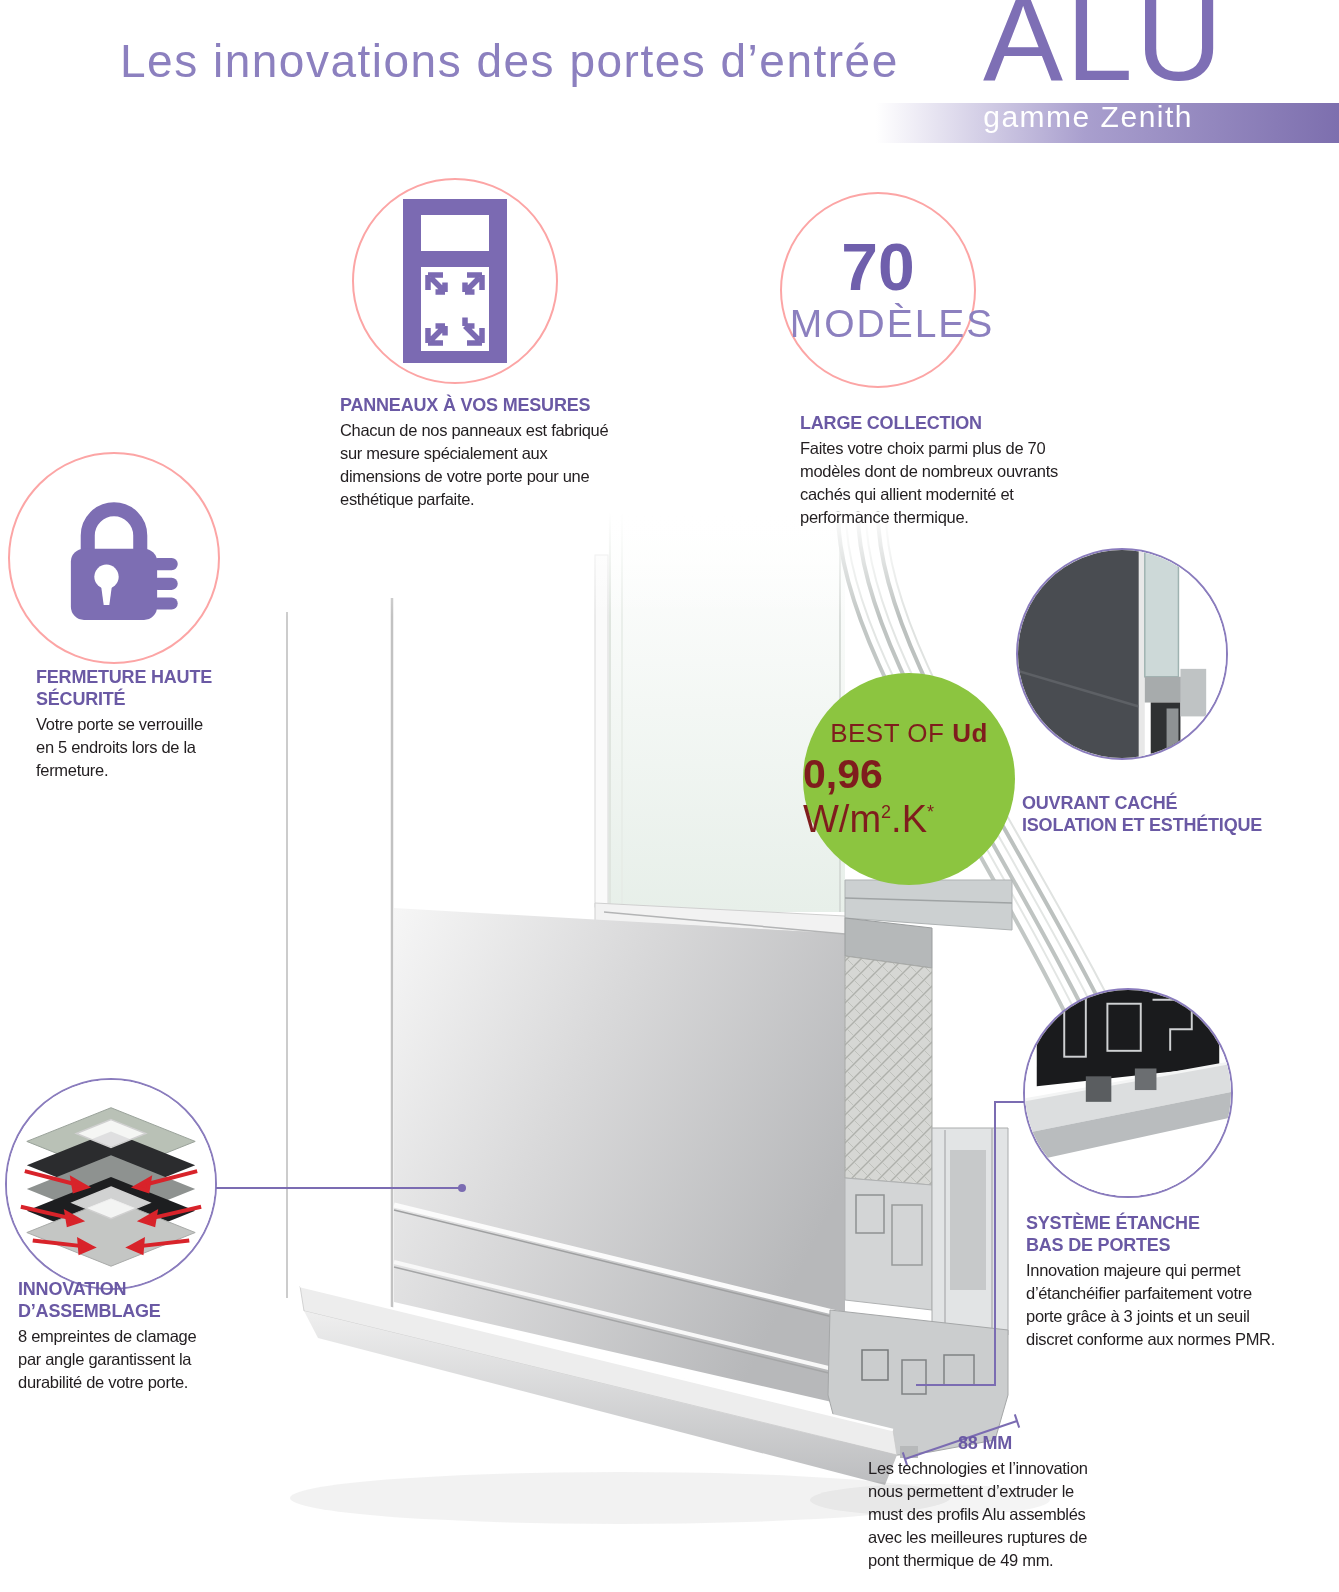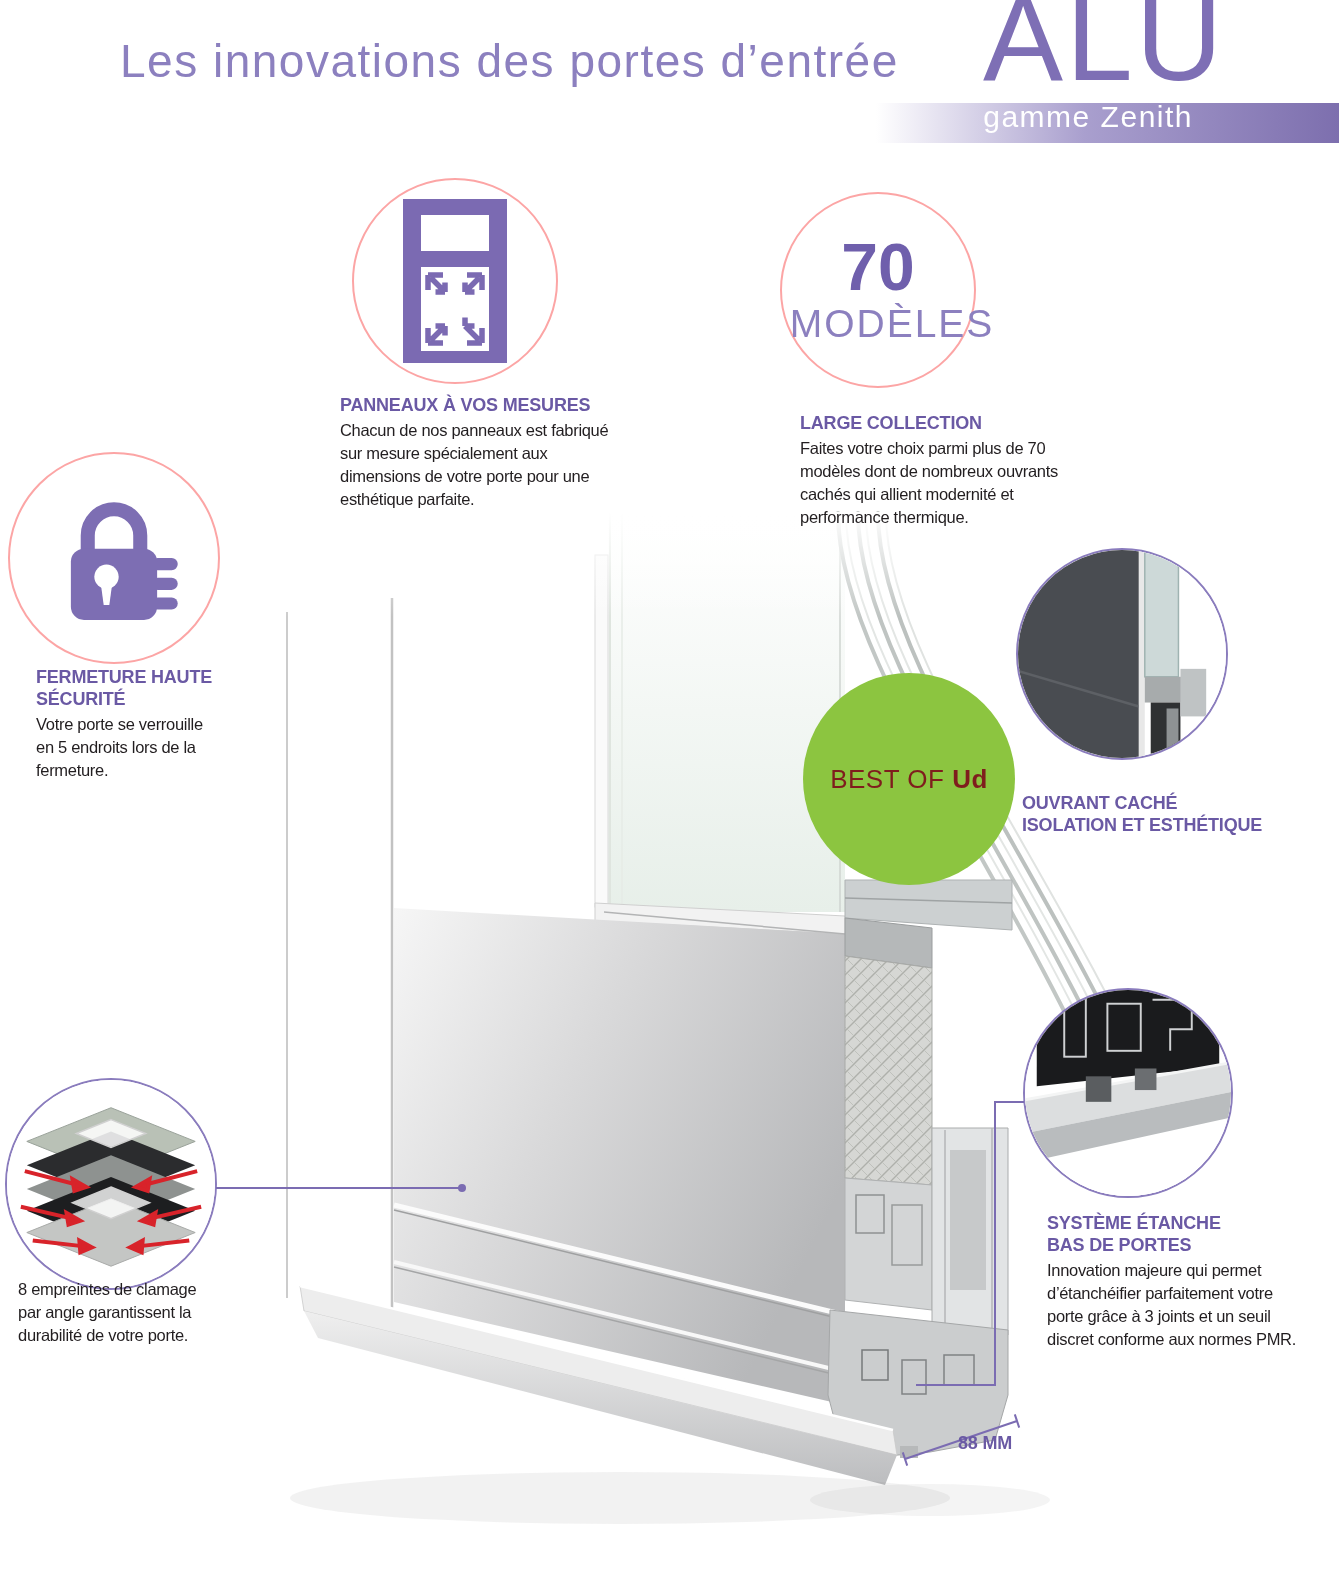--- a/index.html
+++ b/index.html
@@ -181,20 +181,21 @@
     <rect x="128" y="0" width="34" height="128" fill="#cdd9d8" stroke="#9fb3b1" stroke-width="1.5"></rect>
     <rect x="128" y="128" width="50" height="26" fill="#a7abac"></rect>
     <rect x="134" y="154" width="30" height="56" fill="#2f3133"></rect>
     <rect x="164" y="120" width="26" height="48" fill="#bfc3c4"></rect>
     <rect x="150" y="160" width="12" height="40" fill="#8e9294"></rect>
   </svg>
 </div>
 
 <div class="abs circle green" style="left:803px;top:673px;width:212px;height:212px;">
   <div class="l1"><span>BEST OF </span><b>Ud</b></div>
+  <div class="l2"><b>0,96</b><span> W/m</span><sup>2</sup><span>.K</span><sup>*</sup></div>
 </div>
 
 <div class="abs circle photo" style="left:1023px;top:988px;width:210px;height:210px;">
   <svg viewBox="0 0 210 210">
     <rect width="210" height="210" fill="#ffffff"></rect>
     <polygon points="12,0 198,0 198,78 12,98" fill="#1a1b1d"></polygon>
     <g fill="none" stroke="#cfd1d3" stroke-width="2">
       <rect x="40" y="8" width="22" height="60"></rect>
       <rect x="84" y="14" width="34" height="48"></rect>
       <path d="M130,10 h40 v30 h-22 v22"></path>
@@ -276,30 +277,37 @@
   <p class="pre">Votre porte se verrouille
 en 5 endroits lors de la
 fermeture.</p>
 </div>
 
 <div class="abs feat" style="left:1022px;top:792px;width:260px;">
   <h3 class="pre">OUVRANT CACHÉ
 ISOLATION ET ESTHÉTIQUE</h3>
 </div>
 
-<div class="abs feat" style="left:1026px;top:1212px;width:270px;margin-left:21px;">
+<div class="abs feat" style="left:1026px;top:1212px;width:270px;">
   <h3 class="pre">SYSTÈME ÉTANCHE
 BAS DE PORTES</h3>
   <p class="pre">Innovation majeure qui permet
 d’étanchéifier parfaitement votre
 porte grâce à 3 joints et un seuil
 discret conforme aux normes PMR.</p>
 </div>
 
 <div class="abs feat" style="left:18px;top:1278px;width:240px;">
+  <h3 class="pre">INNOVATION
+D’ASSEMBLAGE</h3>
   <p class="pre">8 empreintes de clamage
 par angle garantissent la
 durabilité de votre porte.</p>
 </div>
 
 <div class="abs feat" style="left:860px;top:1432px;width:250px;">
   <h3 class="center">88 MM</h3>
+  <p class="pre" style="padding-left:8px;">Les technologies et l’innovation
+nous permettent d’extruder le
+must des profils Alu assemblés
+avec les meilleures ruptures de
+pont thermique de 49 mm.</p>
 </div>
 
 </body></html>

